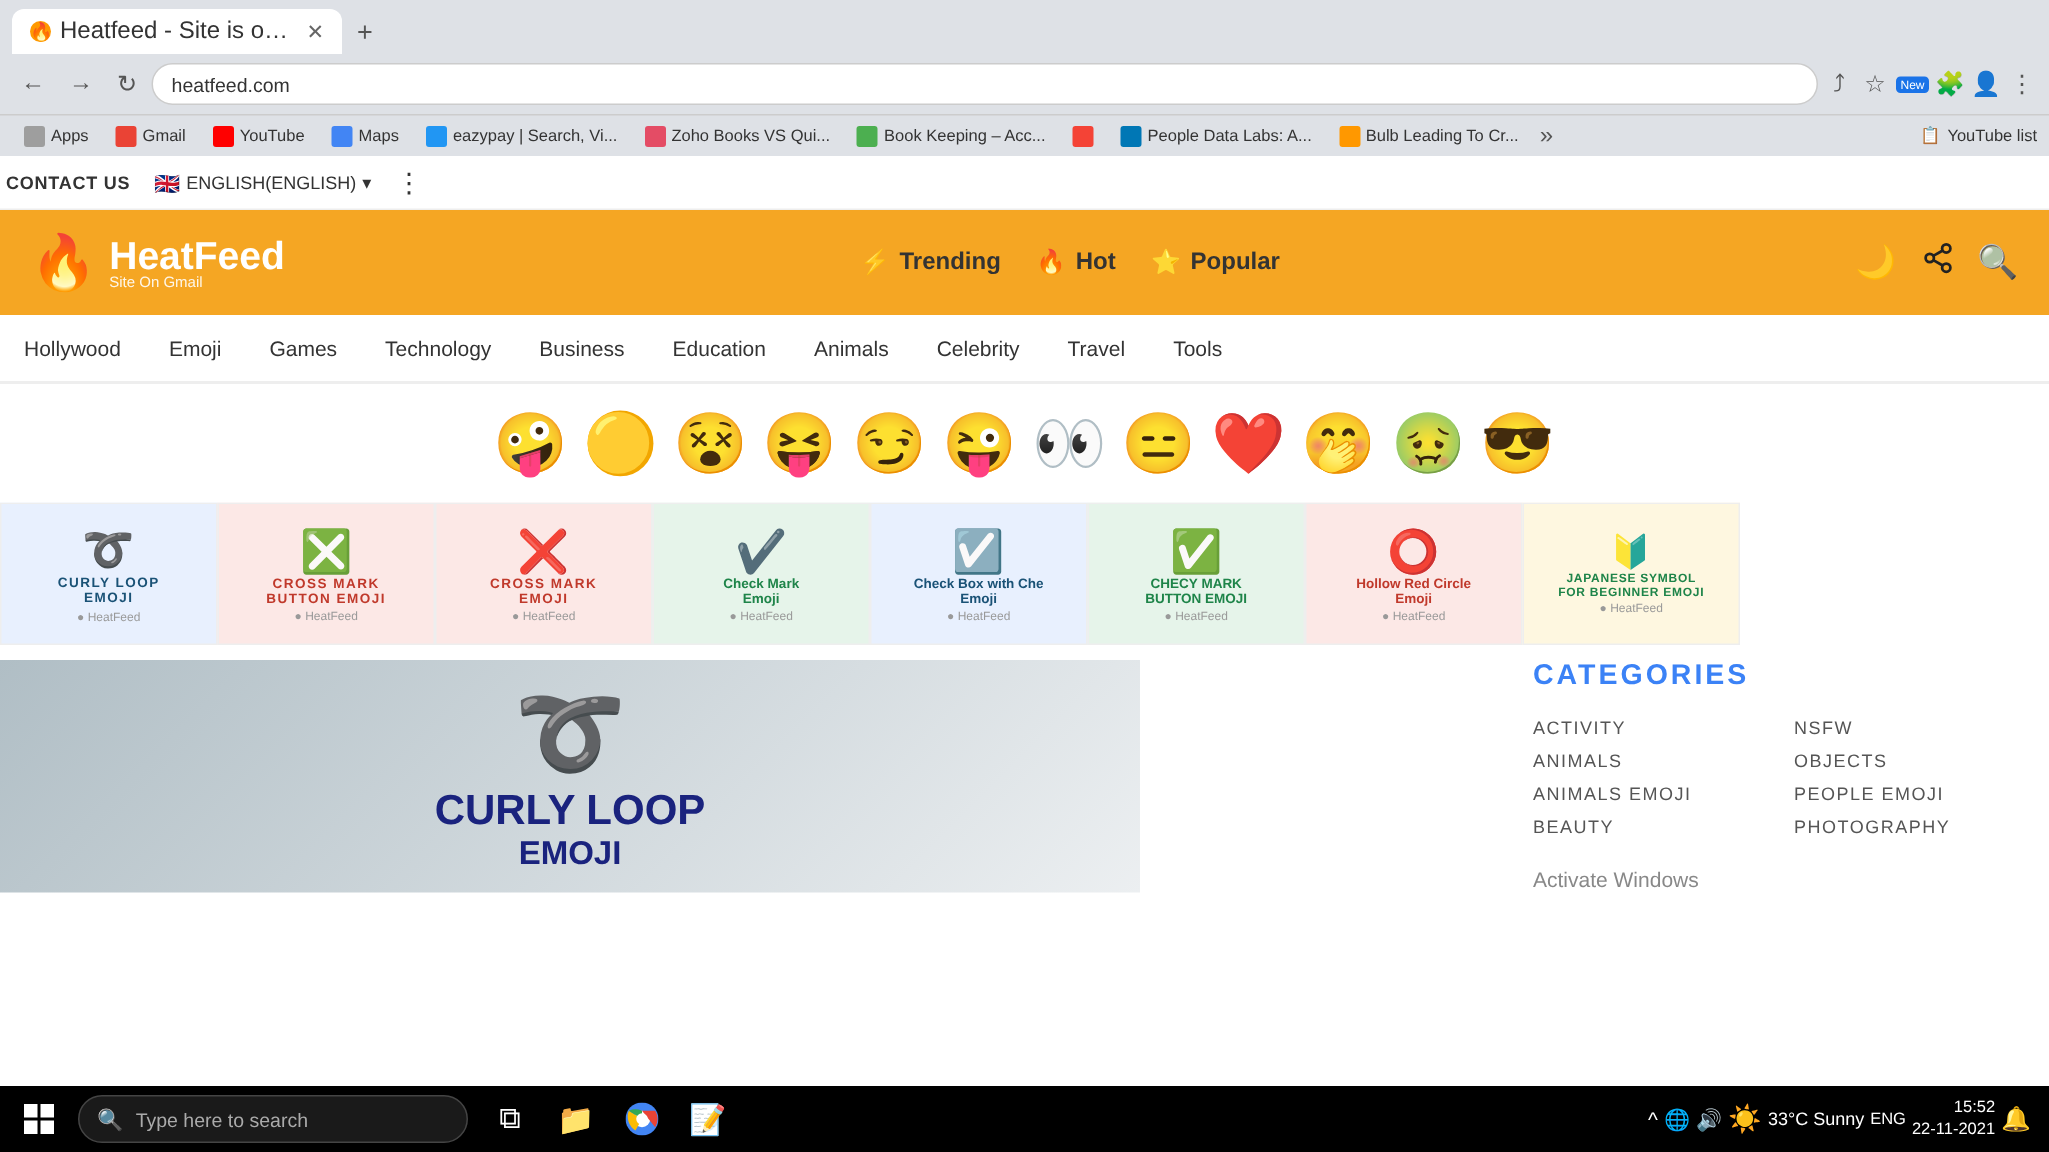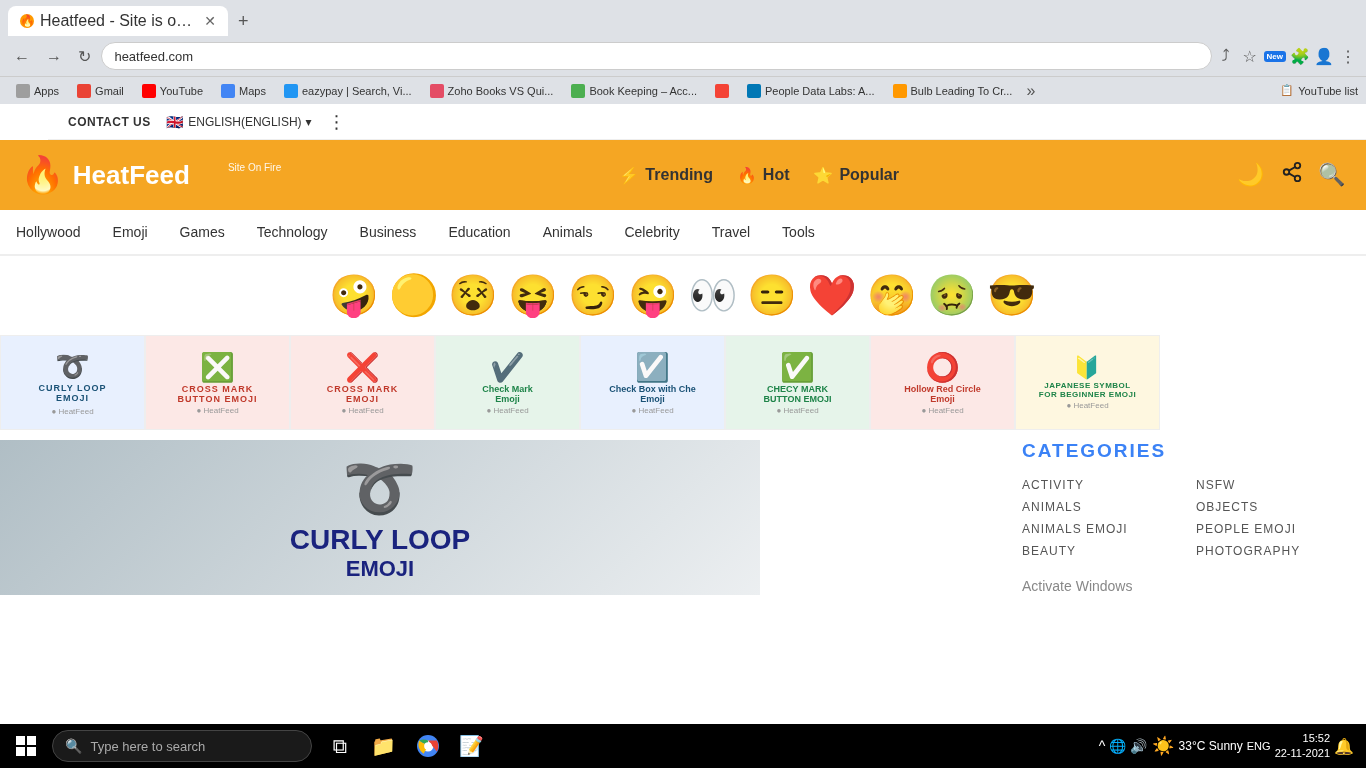--- a/index.html
+++ b/index.html
@@ -31,31 +31,31 @@
     .bk-li .bookmark-favicon { background: #0077b5; }
     .bk-bulb .bookmark-favicon { background: #ff9800; }
     .bk-apps .bookmark-favicon { background: #9e9e9e; }
     .more-bookmarks { color: #555; font-size: 16px; cursor: pointer; padding: 2px 4px; }
     .reading-list-btn { margin-left: auto; display: flex; align-items: center; gap: 4px; font-size: 11px; color: #333; cursor: pointer; }
 
     
     .site-content { width: 100%; background: #fff; }
 
     
-    .top-bar { display: flex; align-items: center; padding: 6px 20px; background: #fff; border-bottom: 1px solid #eee; height: 36px; gap: 16px; margin-left: 48px; }
+    .top-bar { display: flex; align-items: center; padding: 6px 4px; background: #fff; border-bottom: 1px solid #eee; height: 36px; gap: 16px; }
     .contact-us { font-size: 12px; font-weight: bold; color: #333; letter-spacing: 0.5px; cursor: pointer; }
     .lang-selector { display: flex; align-items: center; gap: 4px; font-size: 12px; color: #333; cursor: pointer; }
     .flag-icon { font-size: 14px; }
     .more-options { font-size: 18px; color: #333; cursor: pointer; }
 
     
     .site-header { background: #f5a623; padding: 0 20px; height: 70px; display: flex; align-items: center; justify-content: space-between; }
     .logo-area { display: flex; align-items: center; gap: 8px; }
     .logo-flame { font-size: 36px; }
-    .logo-text { display: flex; flex-direction: row; gap: 38px; }
+    .logo-text { display: flex; flex-direction: column; }
     .logo-title { font-size: 26px; font-weight: bold; color: #fff; line-height: 1; }
     .logo-subtitle { font-size: 10px; color: #fff; opacity: 0.9; }
     .header-nav { display: flex; align-items: center; gap: 24px; }
     .header-nav-item { display: flex; align-items: center; gap: 6px; font-size: 16px; font-weight: bold; color: #333; cursor: pointer; }
     .header-nav-item .nav-icon { font-size: 16px; }
     .header-actions { display: flex; align-items: center; gap: 16px; }
     .header-action-btn { background: none; border: none; cursor: pointer; font-size: 22px; color: #222; }
 
     
     .main-nav { display: flex; align-items: center; background: #fff; border-bottom: 2px solid #eee; overflow: hidden; }
@@ -101,21 +101,21 @@
     .taskbar-icon { font-size: 20px; color: #fff; }
     .taskbar-right { display: flex; align-items: center; gap: 4px; margin-left: auto; padding-right: 8px; }
     .system-tray { display: flex; align-items: center; gap: 4px; }
     .tray-icon { font-size: 14px; color: #fff; cursor: pointer; }
     .weather-widget { display: flex; align-items: center; gap: 4px; color: #fff; font-size: 12px; }
     .weather-sun { font-size: 18px; color: #ffd700; }
     .clock-area { color: #fff; font-size: 11px; text-align: right; line-height: 1.4; }
     .notification-icon { font-size: 16px; color: #fff; cursor: pointer; }
 
     
-    .new-badge { background: #1a73e8; color: #fff; font-size: 8px; padding: 1px 3px; border-radius: 3px; font-weight: bold; }
+    .new-badge { background: #1a73e8; color: #fff; font-size: 8px; padding: 1px 3px; border-radius: 3px; font-weight: normal; }
 
     .content-row { display: flex; }
     .left-content { flex: 1; }
     .right-sidebar { width: 360px; padding: 10px 16px; flex-shrink: 0; }
   </style>
 </head>
 <body>
 
 <div>
 
@@ -203,21 +203,21 @@
       <span>▾</span>
     </div>
     <span class="more-options">⋮</span>
   </div>
 
   <div class="site-header">
     <div class="logo-area">
       <span class="logo-flame">🔥</span>
       <div class="logo-text">
         <span class="logo-title">HeatFeed</span>
-        <span class="logo-subtitle">Site On Fire</span>
+        <span class="logo-subtitle">Site On Gmail</span>
       </div>
     </div>
     <div class="header-nav">
       <span class="header-nav-item">
         <span class="nav-icon">⚡</span>
         <span>Trending</span>
       </span>
       <span class="header-nav-item">
         <span class="nav-icon">🔥</span>
         <span>Hot</span>

